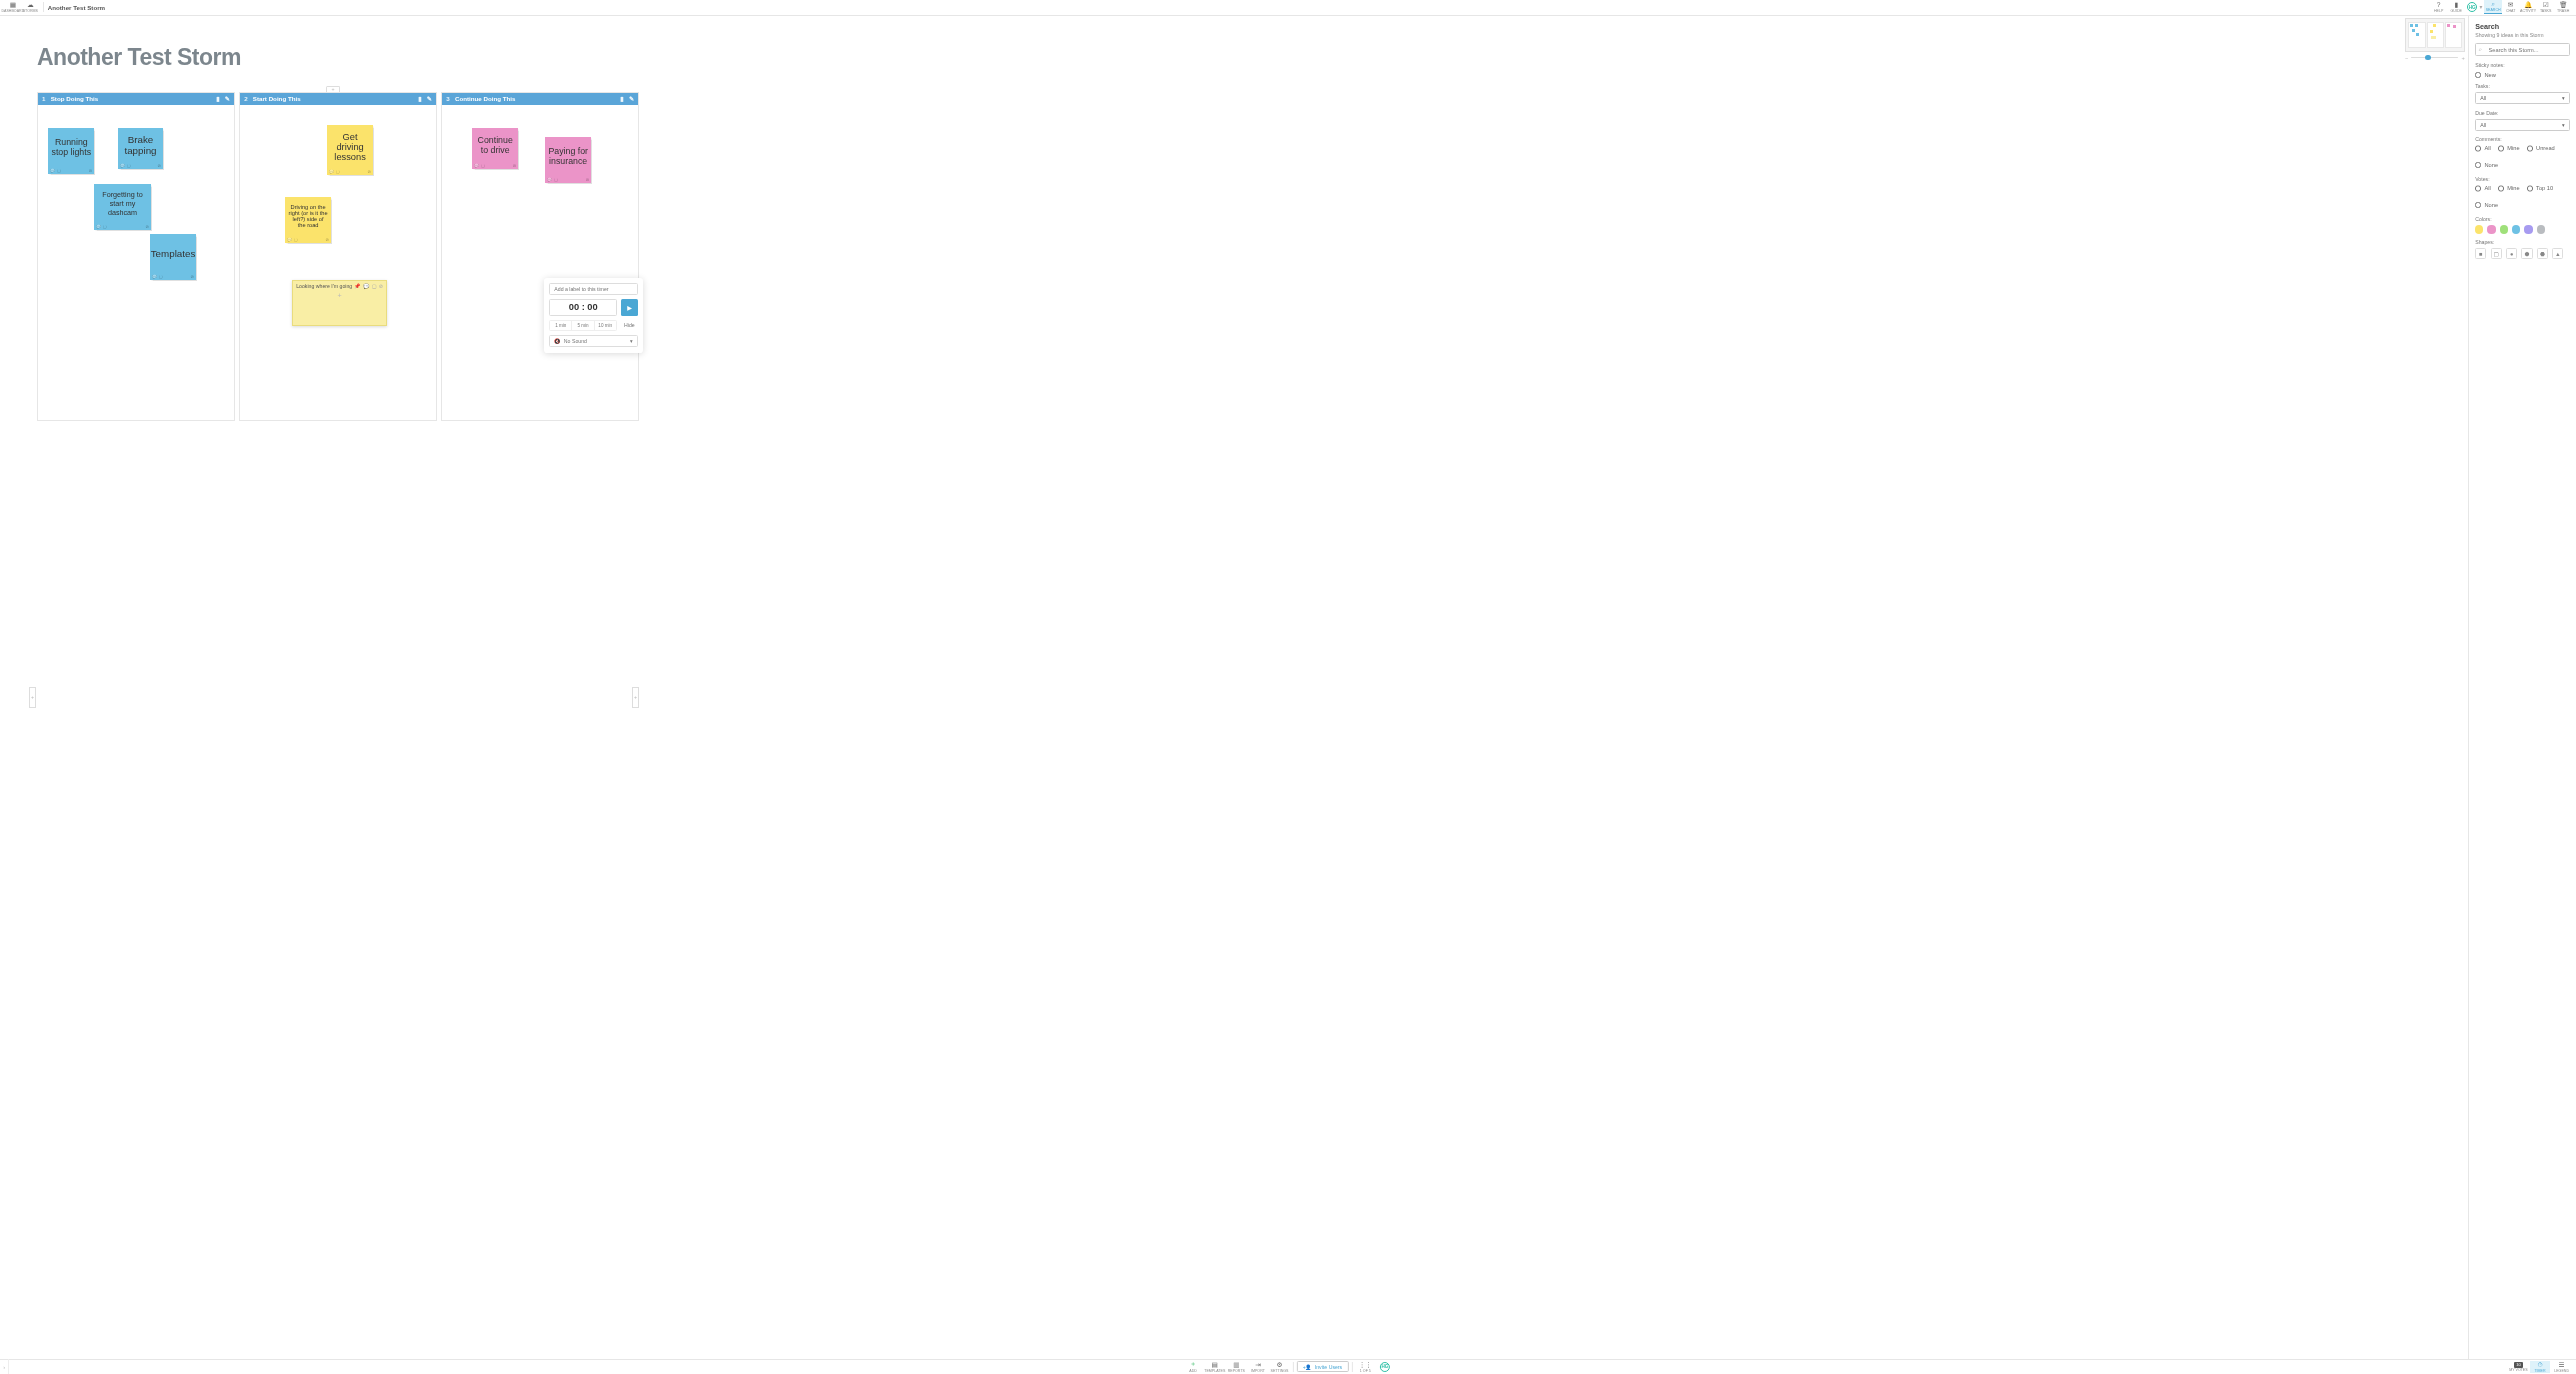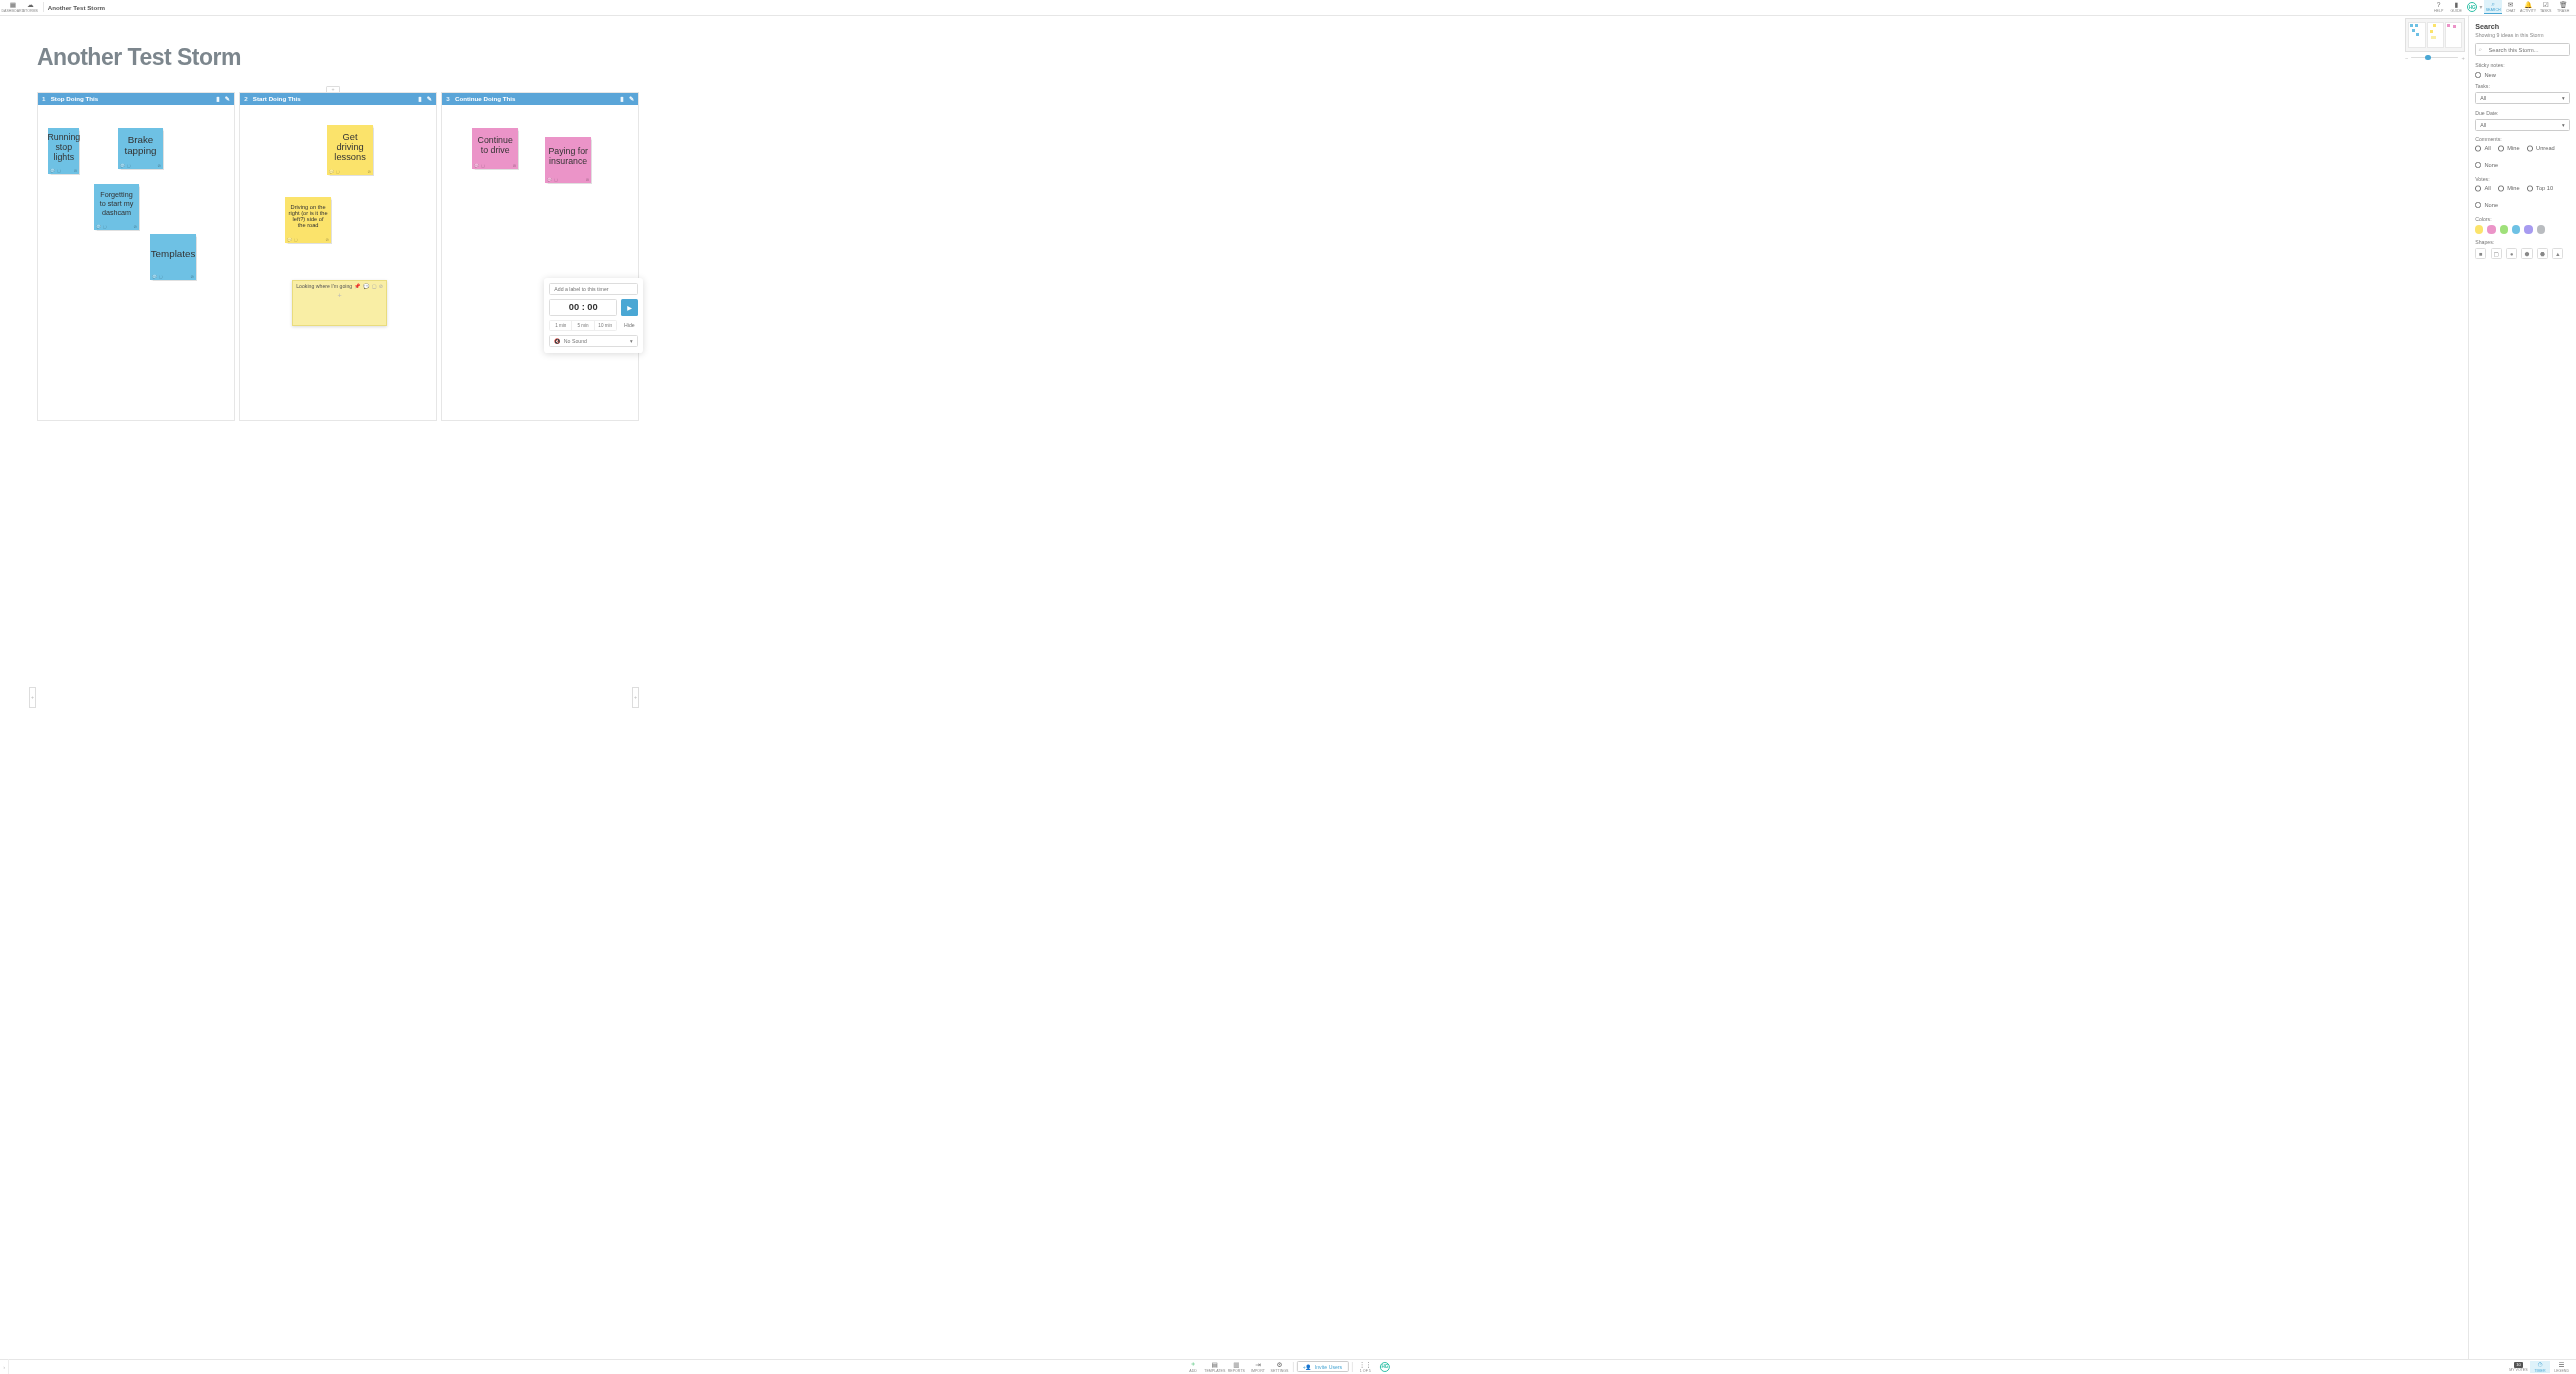--- a/index.html
+++ b/index.html
@@ -150,41 +150,41 @@
 
   <div class="col">
         <div class="col-hdr">
     <span class="num">1</span>
     <span>Stop Doing This</span>
     <span class="fill"></span>
     <span class="hico">▮</span>
     <span class="hico">✎</span>
   </div>
         <div class="col-body">
-          <div class="note blue" style="left: 10.3px; top: 23px; width: 31px; height: 46px;">
+          <div class="note blue" style="left: 10.3px; top: 23px; width: 46px; height: 46px;">
             <div class="txt" style="font-size:8.8px">Running stop lights</div>
       <div class="meta">
               <span class="mr">
                 <span>💬</span>
                 <span>▢</span>
               </span>
               <span>⊘</span>
             </div>
           </div>
           <div class="note blue" style="left: 80px; top: 23px; width: 45px; height: 41px;">
             <div class="txt" style="font-size:9.8px">Brake tapping</div>
       <div class="meta">
               <span class="mr">
                 <span>💬</span>
                 <span>▢</span>
               </span>
               <span>⊘</span>
             </div>
           </div>
-          <div class="note blue" style="left: 56px; top: 79px; width: 45px; height: 46px;">
+          <div class="note blue" style="left: 56px; top: 79px; width: 57px; height: 46px;">
             <div class="txt" style="font-size:7.2px">Forgetting to start my dashcam</div>
       <div class="meta">
               <span class="mr">
                 <span>💬</span>
                 <span>▢</span>
               </span>
               <span>⊘</span>
             </div>
           </div>
           <div class="note blue" style="left: 112px; top: 129px; width: 46px; height: 46px;">

